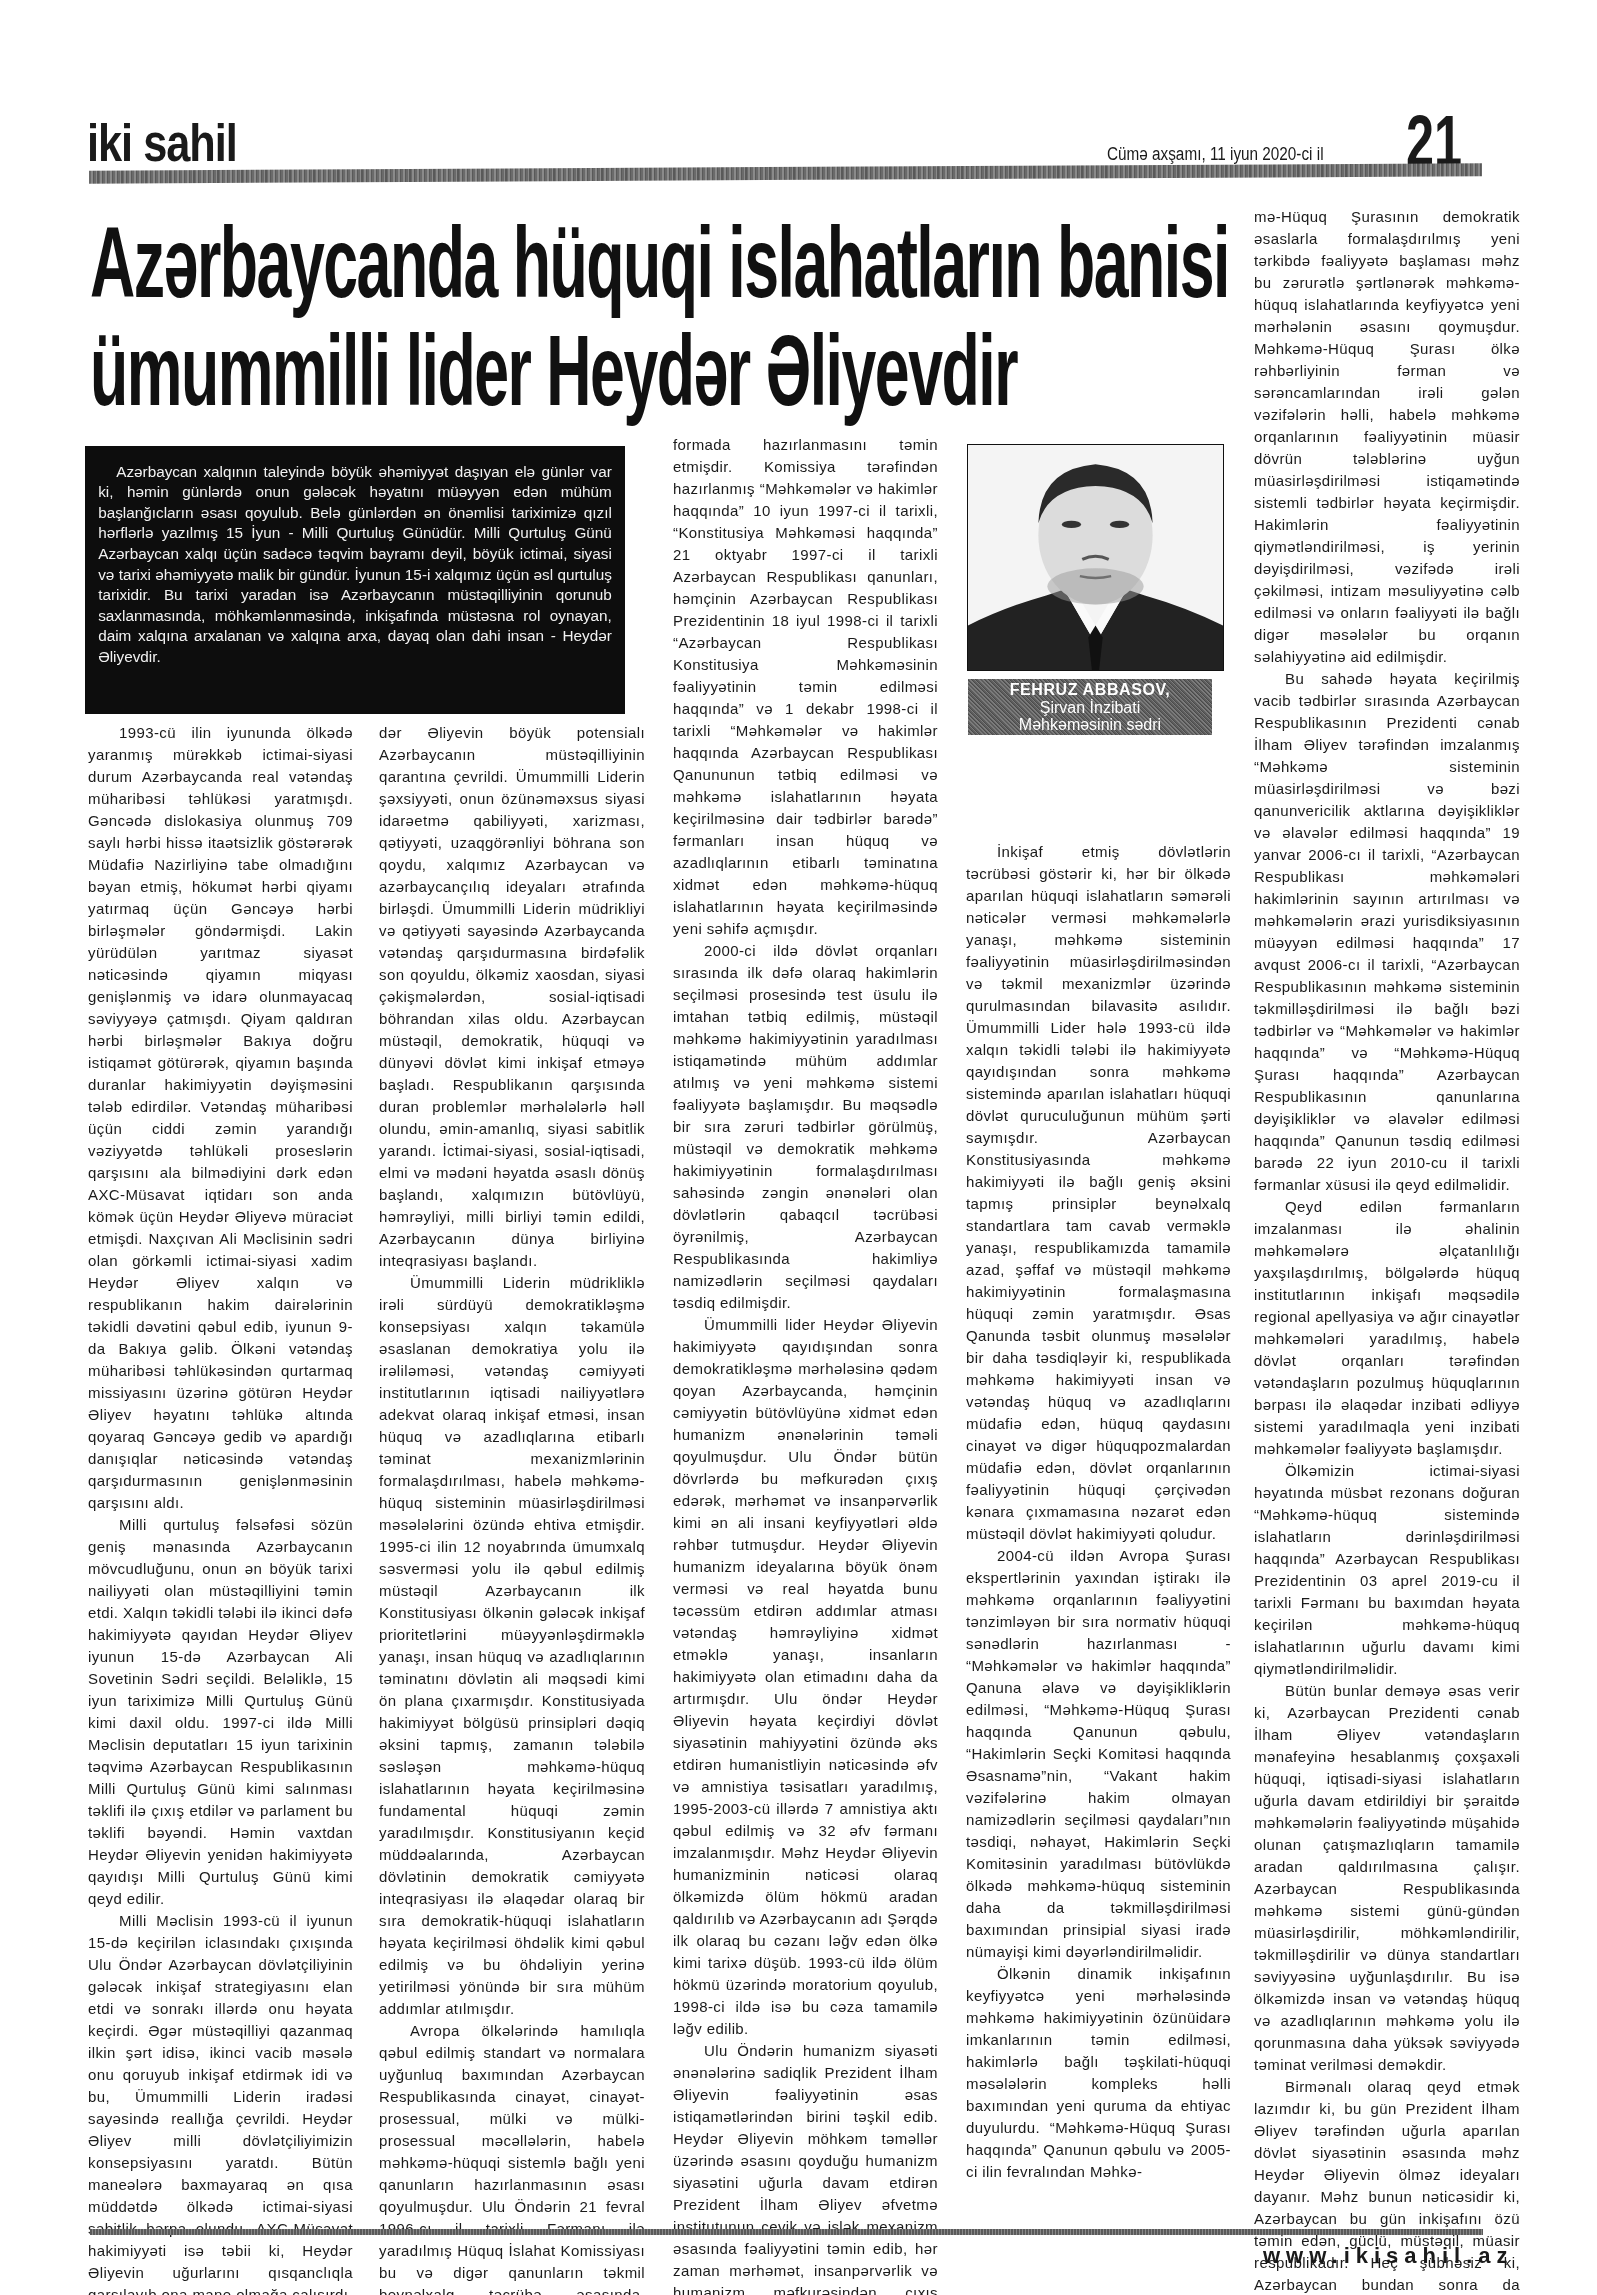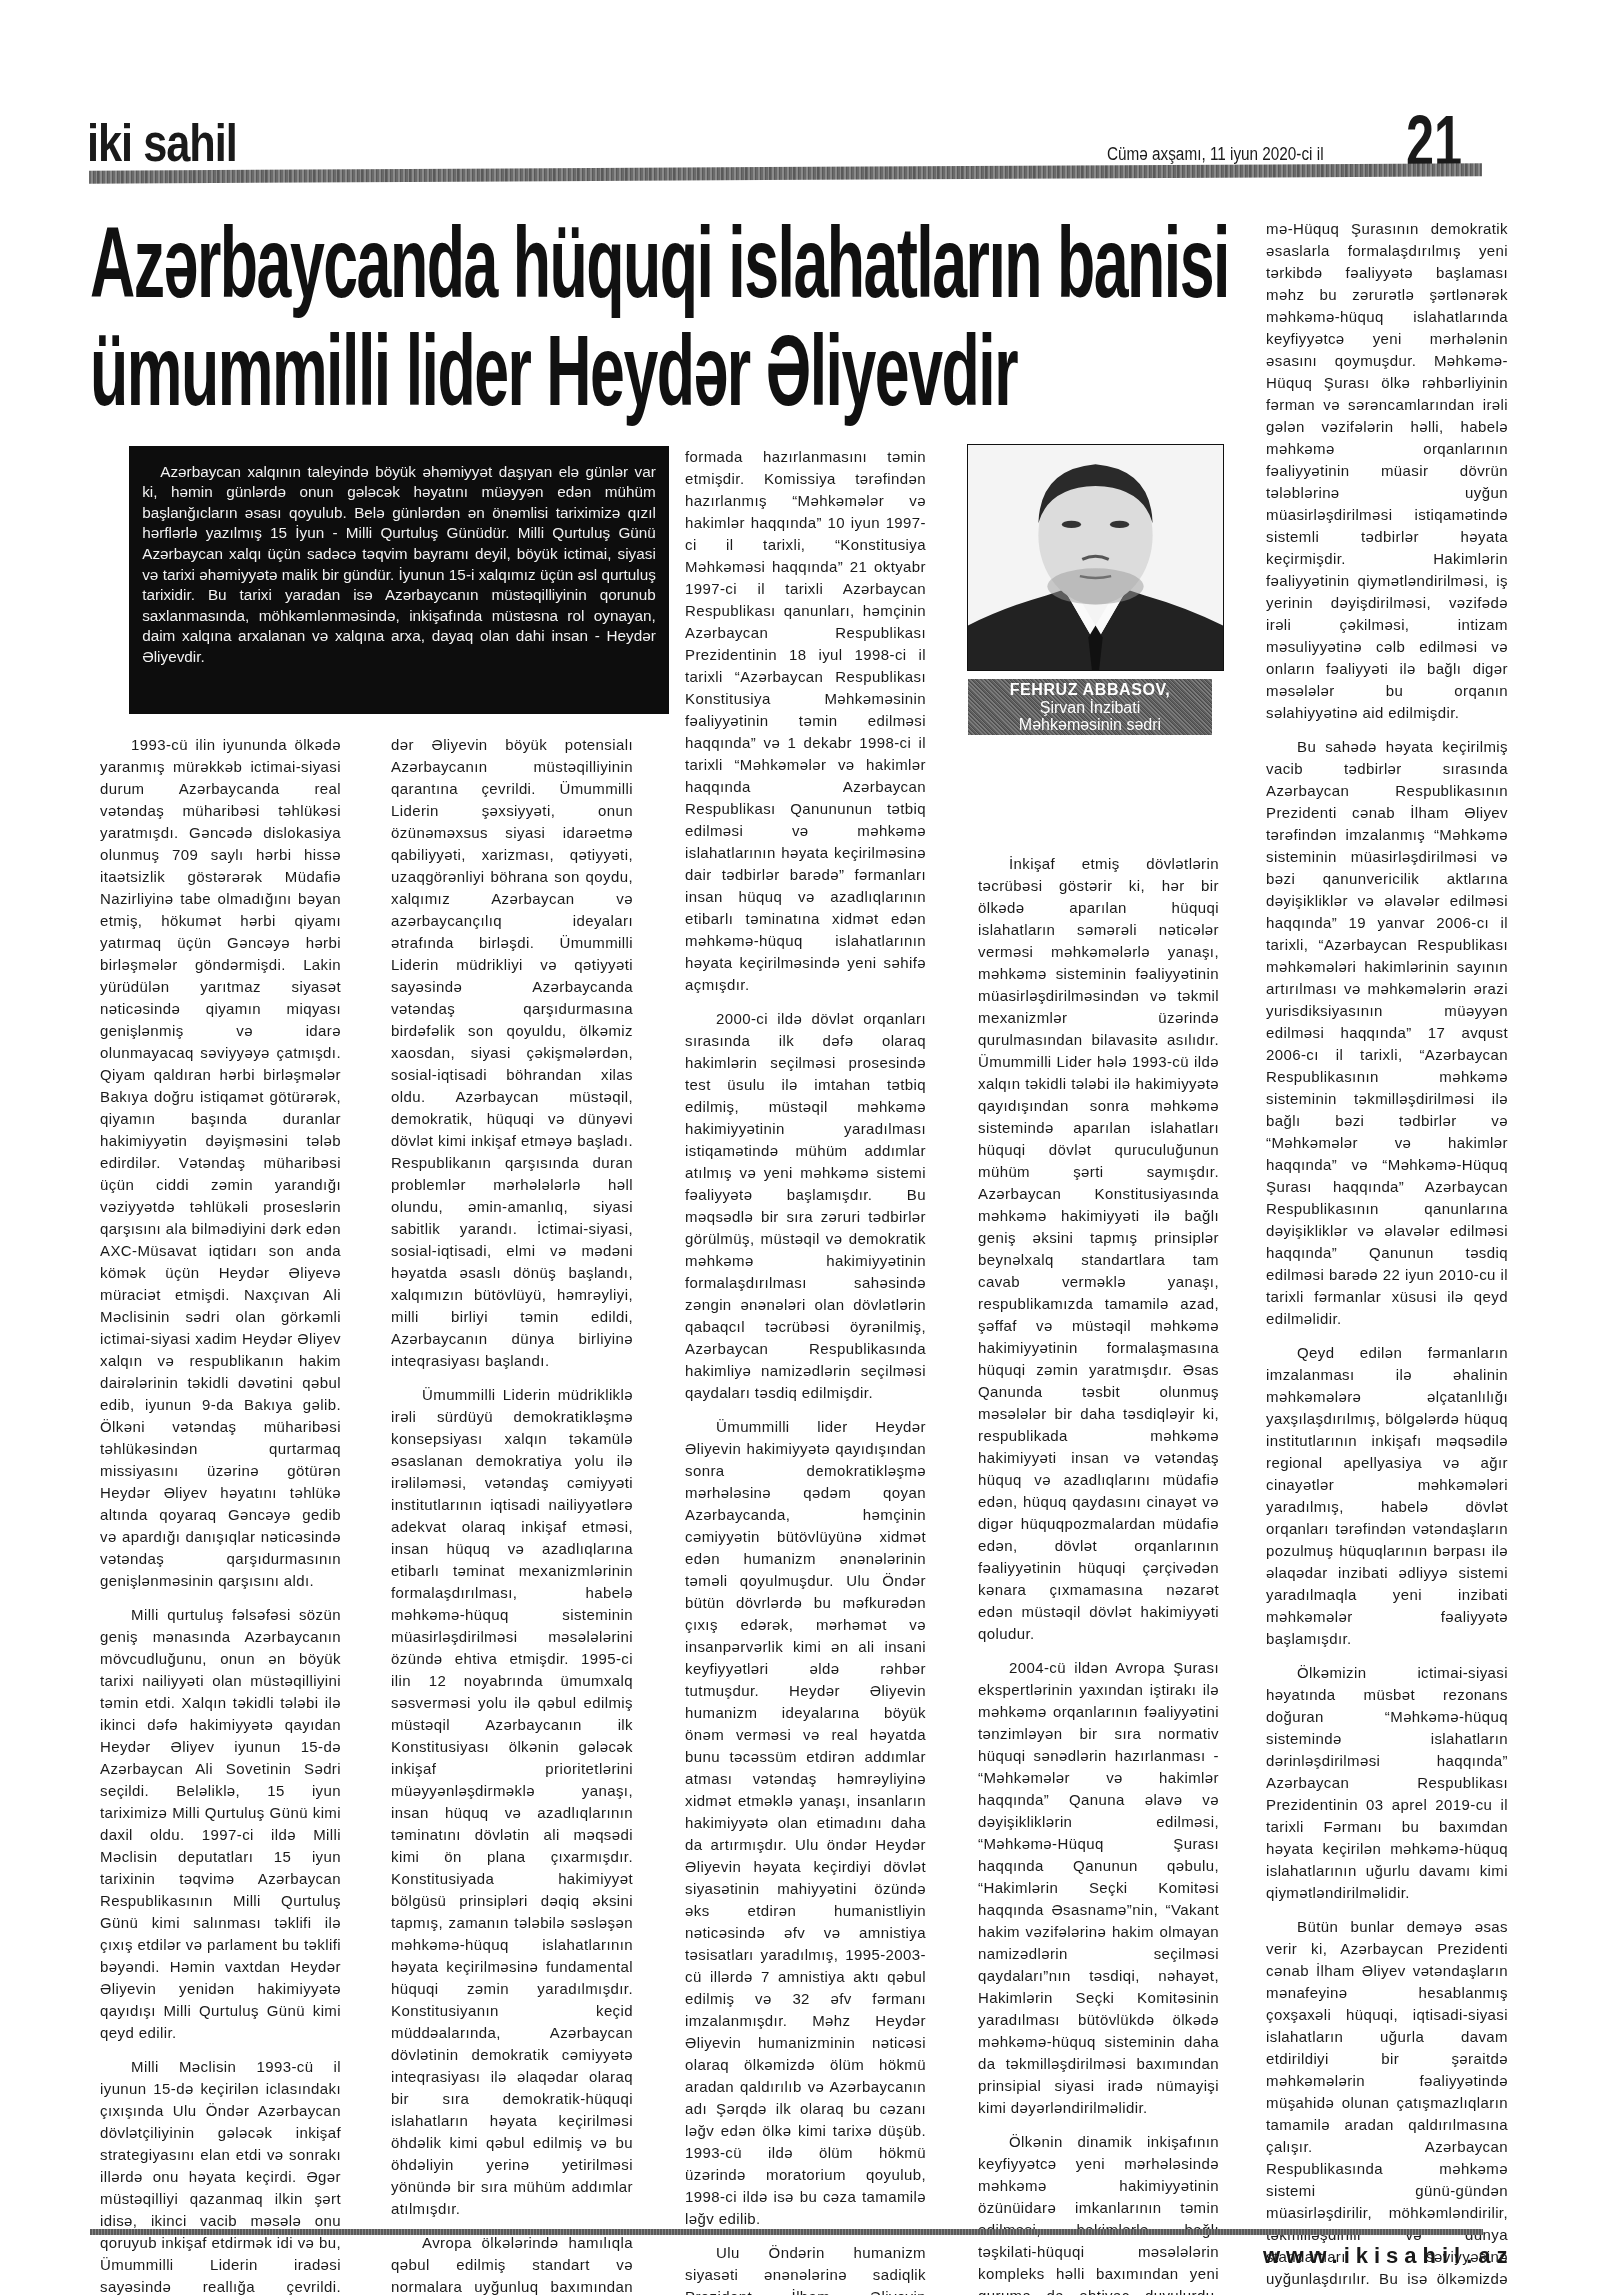--- a/index.html
+++ b/index.html
@@ -3,23 +3,23 @@
 <meta charset="utf-8">
 <style>
   html, body { margin: 0; padding: 0; background: #ffffff; }
   body { width: 1598px; height: 2295px; position: relative; overflow: hidden; font-family: "Liberation Sans", sans-serif; color: #1a1a1a; }
   .masthead { position: absolute; left: 87px; top: 114px; font-family: "Liberation Sans", sans-serif; font-weight: bold; font-size: 51px; letter-spacing: -1.2px; transform: scaleX(0.85); transform-origin: left; color: #1a1a1a; }
   .dateline { position: absolute; left: 1107px; top: 144px; font-size: 18px; transform: scaleX(0.85); transform-origin: left; white-space: nowrap; }
   .page-num { position: absolute; left: 1406px; top: 105px; font-size: 72px; font-weight: bold; transform: scaleX(0.7); transform-origin: left; line-height: 1; }
   .top-rule { position: absolute; left: 89px; top: 167px; width: 1393px; height: 13.2px; background: repeating-linear-gradient(90deg, #6a6a6a 0 1.8px, #8a8a8a 1.8px 3.6px, #595959 3.6px 4.8px); transform: skewY(-0.3deg); }
   .headline { position: absolute; left: 90px; top: 208px; width: 1143px; font-family: "Liberation Sans", sans-serif; font-weight: bold; font-size: 101px; line-height: 108px; letter-spacing: -2.4px; transform: scaleX(0.62); transform-origin: left top; white-space: nowrap; color: #111; }
   .headline div { width: 1865px; }
-  .lead-box { position: absolute; left: 85px; top: 446px; width: 540px; height: 268px; background: #0d0d0d; color: #f2f2f2; box-sizing: border-box; padding: 15.6px 13.2px 12px 13.2px; font-size: 15.3px; line-height: 20.6px; text-align: justify; text-indent: 18px; margin-left: 44px; }
+  .lead-box { position: absolute; left: 85px; top: 446px; width: 540px; height: 268px; background: #0d0d0d; color: #f2f2f2; box-sizing: border-box; padding: 15.6px 13.2px 12px 13.2px; font-size: 15.3px; line-height: 20.6px; text-align: justify; text-indent: 18px; }
   .col { position: absolute; font-size: 15px; line-height: 22px; text-align: justify; hyphens: auto; letter-spacing: 0.4px; }
-  .col p { margin: 12px; text-indent: 31px; }
+  .col p { margin: 0; text-indent: 31px; }
   .col p.cont { text-indent: 0; }
   .c1 { left: 88px; top: 722px; width: 265px; }
   .c2 { left: 379px; top: 722px; width: 266px; }
   .c3 { left: 673px; top: 434px; width: 265px; }
   .c4 { left: 966px; top: 841px; width: 265px; }
   .c5 { left: 1254px; top: 206px; width: 266px; }
   .photo { position: absolute; left: 967px; top: 444px; width: 255px; height: 225px; border: 1.2px solid #111; background: #f3f3f3; overflow: hidden; }
   .caption { position: absolute; left: 968px; top: 679px; width: 244px; height: 54px; background: repeating-linear-gradient(45deg, #5d5d5d 0 1.2px, #7b7b7b 1.2px 2.4px, #4a4a4a 2.4px 3px); color: #fff; text-align: center; font-size: 16px; line-height: 17.4px; padding-top: 2.4px; }
   .caption .name { font-weight: bold; letter-spacing: 0.6px; }
   .caption .role { }

